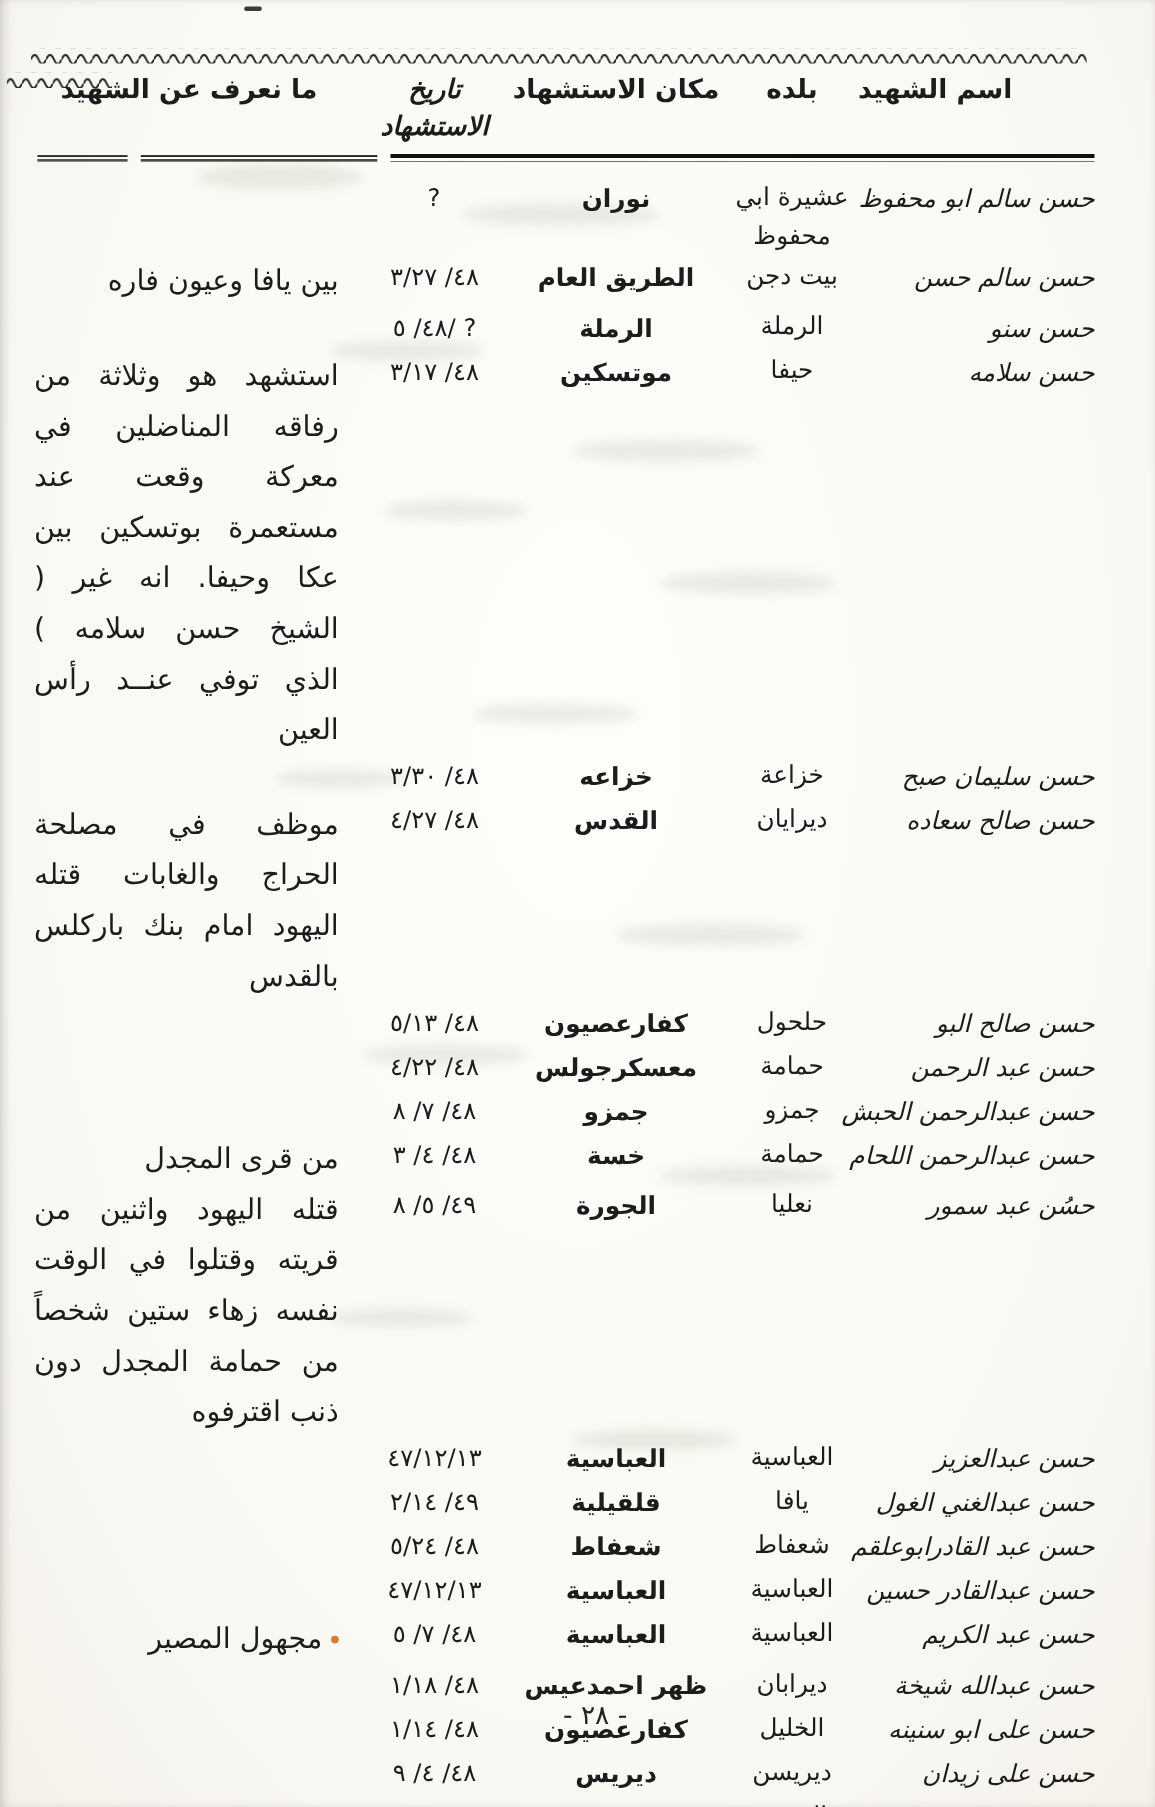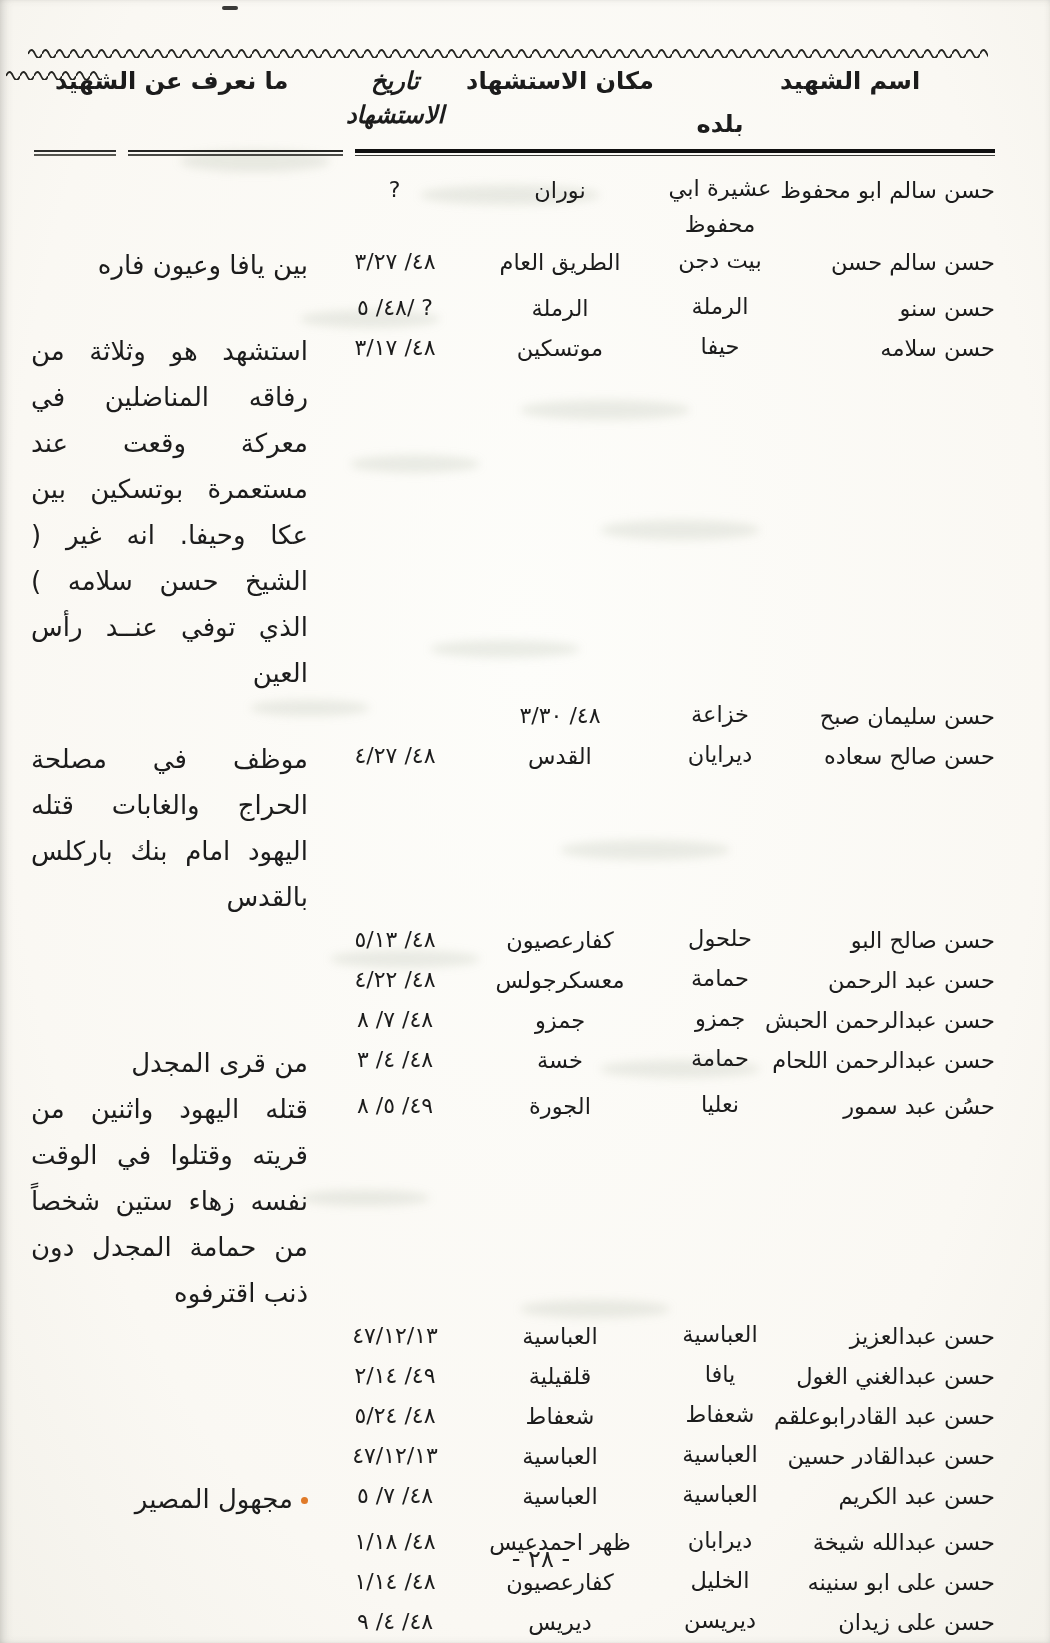--- a/index.html
+++ b/index.html
@@ -21,38 +21,38 @@
   .bleed{position:absolute;filter:blur(5px);background:rgba(135,150,125,.16);border-radius:50%;pointer-events:none;}
   .speck{position:absolute;background:#3a3a38;border-radius:2px;}
   
   .wavy-main{position:absolute;top:44px;left:28px;}
   .wavy-left{position:absolute;top:66px;left:6px;}
   
   .content{position:absolute;top:0;left:0;width:1050px;padding:0 55px 0 25px;box-sizing:border-box;direction:rtl;}
   .grid{display:grid;grid-template-columns:215px 120px 200px 130px 1fr;direction:rtl;}
   .hdr-row{margin-top:64px;font-weight:bold;font-size:24px;line-height:34px;}
   .hdr-name{text-align:left;}
-  .hdr-town{text-align:center;margin-top:43px;}
+  .hdr-town{text-align:center;}
   .hdr-place{text-align:center;}
   .hdr-date{text-align:center;font-style:italic;}
   .hdr-notes{text-align:left;padding-left:30px;}
   .rule-row{display:flex;direction:rtl;margin-top:8px;align-items:flex-start;gap:12px;}
   .rule-heavy{flex:0 0 640px;height:7px;
     background:linear-gradient(#101010 0 4px,transparent 4px 6px,#3b3b38 6px 7px);}
   .rule-mid{flex:0 0 215px;height:6px;margin-top:1px;
     background:linear-gradient(#262624 0 2px,transparent 2px 4px,#4a4a46 4px 6px);}
   .rule-small{flex:0 0 82px;height:6px;margin-top:1px;
     background:linear-gradient(#2e2e2c 0 2px,transparent 2px 4px,#55554f 4px 6px);}
   
   .rows{margin-top:14px;}
   .row{min-height:40px;align-items:start;}
   .cell{font-size:22.5px;line-height:40px;}
-  .c-name{text-align:right;white-space:nowrap;}
+  .c-name{text-align:right;white-space:nowrap;font-style:italic;}
   .c-town{text-align:center;line-height:36px;}
-  .c-place{text-align:center;white-space:nowrap;}
+  .c-place{text-align:center;white-space:nowrap;font-weight:bold;}
   .c-date{direction:ltr;text-align:center;white-space:nowrap;font-size:22px;letter-spacing:1px;}
   .c-notes{text-align:justify;text-align-last:right;padding-right:22px;padding-left:6px;
     font-size:26px;line-height:46px;}
   .dot{display:inline-block;width:7px;height:7px;border-radius:50%;background:#e07a28;
     vertical-align:middle;margin-left:8px;}
   
   .footer{position:absolute;bottom:70px;left:16px;width:100%;text-align:center;
     font-size:24px;letter-spacing:2px;color:#222;}
 </style>
 </head>
@@ -132,20 +132,21 @@
       <div class="cell c-name">حسن سلامه</div>
       <div class="cell c-town">حيفا</div>
       <div class="cell c-place">موتسكين</div>
       <div class="cell c-date">٤٨/ ٣/١٧</div>
       <div class="cell c-notes"><span>استشهد هو وثلاثة من رفاقه المناضلين في معركة وقعت عند مستعمرة بوتسكين بين عكا وحيفا. انه غير ( الشيخ حسن سلامه ) الذي توفي عنــد رأس العين</span></div>
     </div>
 
     <div class="grid row">
       <div class="cell c-name">حسن سليمان صبح</div>
       <div class="cell c-town">خزاعة</div>
+      <div class="cell c-place">خزاعه</div>
       <div class="cell c-date">٤٨/ ٣/٣٠</div>
       <div class="cell c-notes"><span></span></div>
     </div>
 
     <div class="grid row">
       <div class="cell c-name">حسن صالح سعاده</div>
       <div class="cell c-town">ديرايان</div>
       <div class="cell c-place">القدس</div>
       <div class="cell c-date">٤٨/ ٤/٢٧</div>
       <div class="cell c-notes"><span>موظف في مصلحة الحراج والغابات قتله اليهود امام بنك باركلس بالقدس</span></div>

